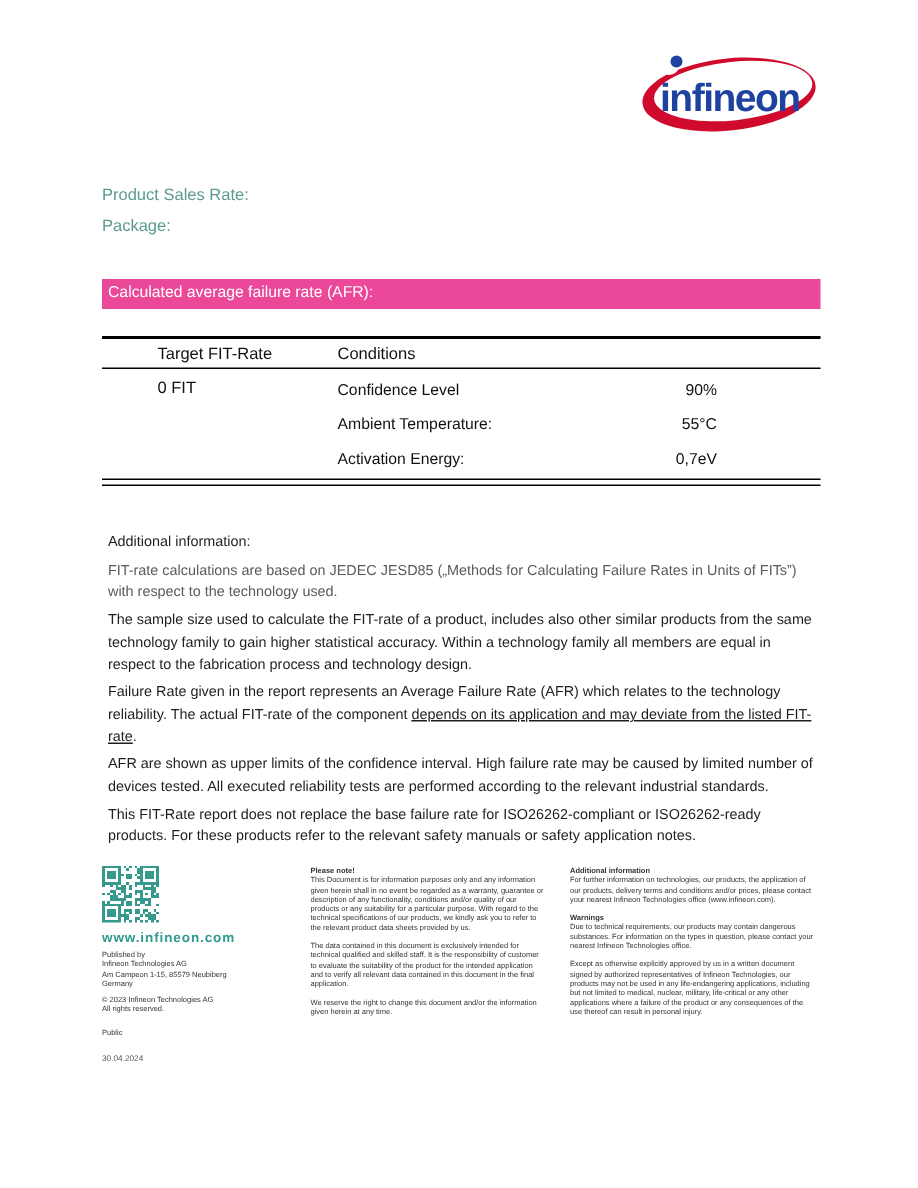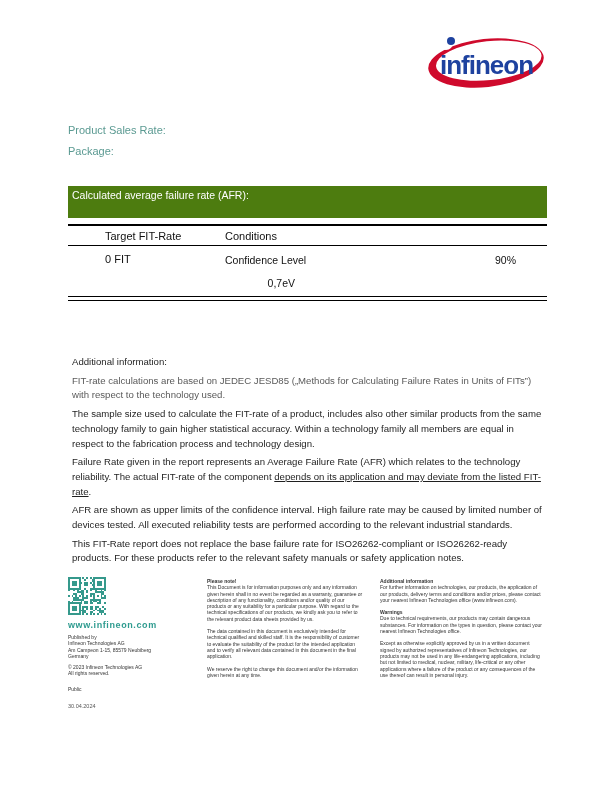--- a/index.html
+++ b/index.html
@@ -6,33 +6,33 @@
   .page{position:relative;width:612px;height:792px;margin:0 auto;background:#ffffff;
         font-family:"Liberation Sans",sans-serif;overflow:hidden;}
 
   
   .logo{position:absolute;left:424px;top:30px;width:125px;height:64px;}
 
   
   .fields{position:absolute;left:68px;top:120px;font-size:11px;color:#5B9A92;line-height:21px;}
 
   
-  .banner{position:absolute;left:68px;top:186px;width:475px;height:32px;background:#4d7c0f;
+  .banner{position:absolute;left:68px;top:186px;width:475px;height:20px;background:#ec4899;
           color:#fff;font-size:10.5px;line-height:19px;padding-left:4px;}
 
   
   .fit-table{position:absolute;left:68px;top:224px;width:479px;font-size:11px;color:#111;}
   .fit-title{font-weight:bold;height:16px;}
   .fit-head{display:flex;align-items:center;height:19px;border-top:2.5px solid #000;border-bottom:1px solid #000;}
   .fit-col1{width:120px;margin-left:37px;}
   .fit-body{display:flex;padding-top:2px;}
   .cond-rows{flex:1;}
   .cond-row{display:flex;align-items:center;height:23px;}
   .cond-label{flex:1;font-size:10.5px;}
-  .cond-value{width:70px;text-align:right;margin-right:31px;font-size:10.5px;}
+  .cond-value{width:70px;text-align:right;margin-right:69px;font-size:10.5px;}
   .fit-bottom{height:2.5px;border-top:1.2px solid #000;border-bottom:1.2px solid #000;margin-top:2px;}
   .target-cell{padding-top:5px;}
 
   
   .info{position:absolute;left:68px;top:351px;width:478px;font-size:9.6px;line-height:14.7px;color:#1F1F1F;}
   .info div{margin:4px;}
   .info .thin{color:#5a5a5a;}
   .u{text-decoration:underline;}
 
   
@@ -80,20 +80,25 @@
       <div>Conditions</div>
     </div>
     <div class="fit-body">
       <div class="fit-col1 target-cell">0 FIT</div>
       <div class="cond-rows">
         <div class="cond-row">
           <span class="cond-label">Confidence Level</span>
           <span class="cond-value">90%</span>
         </div>
         <div class="cond-row">
+          <span class="cond-label">Ambient Temperature:</span>
+          <span class="cond-value">55°C</span>
+        </div>
+        <div class="cond-row">
+          <span class="cond-label">Activation Energy:</span>
           <span class="cond-value">0,7eV</span>
         </div>
       </div>
     </div>
     <div class="fit-bottom"></div>
   </div>
 
   <div class="info">
     <div>Additional information:</div>
     <div class="thin">FIT-rate calculations are based on JEDEC JESD85 („Methods for Calculating Failure Rates in Units of FITs”) with respect to the technology used.</div>

